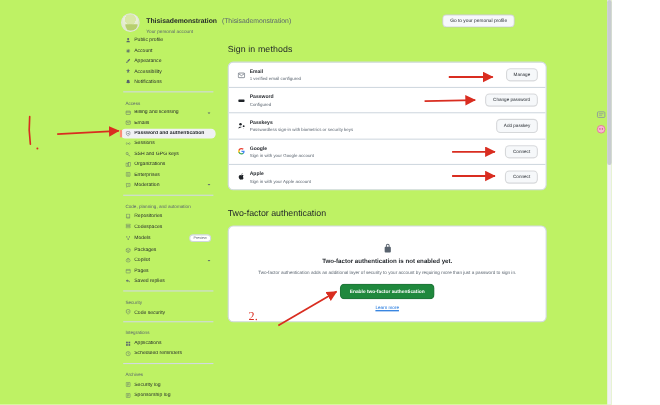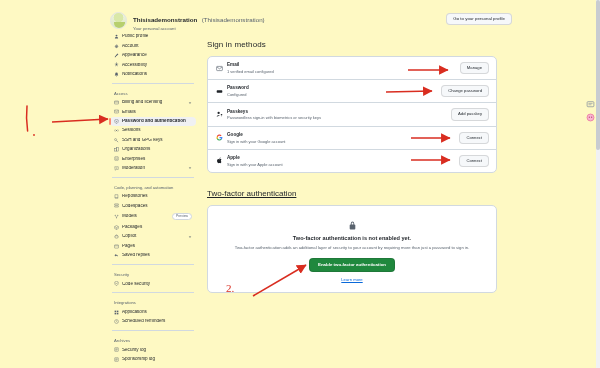--- a/index.html
+++ b/index.html
@@ -3,21 +3,21 @@
 <meta charset="utf-8">
 <style>
   * { box-sizing: border-box; margin: 0; padding: 0; }
   html, body {
     width: 600px; height: 368px;
     background: #ffffff;
     font-family: "Liberation Sans", sans-serif;
     color: #1f2328;
     overflow: hidden;
   }
-  .page { position: relative; width: 600px; height: 368px; background:#fef9c3; }
+  .page { position: relative; width: 556px; height: 368px; background:#bef264; }
 
   
   .header { position:absolute; left:110px; top:8px; width:400px; height:24px; display:flex; align-items:center; }
   .avatar {
     width:17px; height:17px; border-radius:50%;
     background:
       radial-gradient(circle at 50% 30%, #d9e8a8 0 38%, transparent 39%),
       linear-gradient(#eef3e0,#dfe9c4);
     border:1px solid #e2e5e0; flex:none; position:relative; overflow:hidden;
   }
@@ -69,21 +69,21 @@
   .row-body { flex:1; margin-left:3px; line-height:1.25; }
   .row-title { font-size:4.6px; font-weight:700; color:#1f2328; }
   .row-desc { font-size:4px; color:#59636e; margin-top:1.2px; }
   .btn {
     font-size:4.2px; color:#24292f; background:#f6f8fa;
     border:1px solid rgba(31,35,40,0.15); border-radius:4px;
     padding:3px 6px; white-space:nowrap; line-height:1; flex:none;
   }
 
   
-  .tfa-title { font-size:8px; margin-top:16px; color:#1f2328;text-decoration:underline; }
+  .tfa-title { font-size:8px; margin-top:16px; color:#1f2328; }
   .blank { margin-top:9px; text-align:center; padding:6px 10px 10px; }
   .lock { margin:0 auto 5px; width:9px; height:9px; }
   .lock svg { width:9px; height:9px; fill:#59636e; display:block; }
   .blank-h { font-size:5.6px; font-weight:700; color:#1f2328; }
   .blank-p { font-size:4.2px; color:#59636e; margin:3.5px auto 0; max-width:250px; line-height:1.45; }
   .green-btn {
     display:inline-block; margin-top:7px;
     background:#1f883d; border:1px solid rgba(31,35,40,0.15);
     color:#fff; font-size:4.4px; font-weight:700; border-radius:4px;
     padding:4px 8px; line-height:1;

